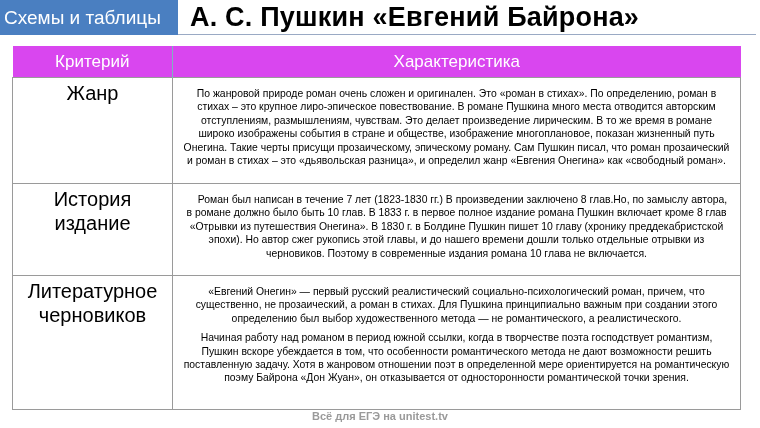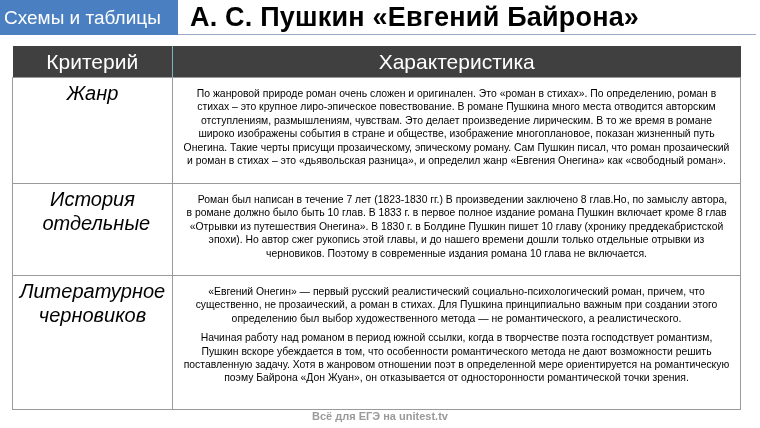--- a/index.html
+++ b/index.html
@@ -17,26 +17,26 @@
     line-height: 36px; white-space: nowrap; letter-spacing: 0.2px;
   }
   .title-line {
     position: absolute; left: 178px; top: 34px; width: 578px; height: 1px; background: #9aaac4;
   }
   table {
     position: absolute; left: 12px; top: 46px; width: 729px;
     border-collapse: collapse; table-layout: fixed;
   }
   th {
-    background: #404040; color: #fff; font-weight: normal; font-size: 21px;
+    background: #d946ef; color: #fff; font-weight: normal; font-size: 17px;
     height: 31px; padding: 0; text-align: center; border-left: 1px solid #7fb2c0;
   }
   th:first-child { border-left: none; }
   td { border: 1px solid #9a9a9a; vertical-align: top; padding: 0; }
-  td.crit { font-size: 20px; text-align: center; line-height: 24px; padding-top: 3px; font-style: italic; }
+  td.crit { font-size: 20px; text-align: center; line-height: 24px; padding-top: 3px; }
   td.desc { font-size: 10.4px; line-height: 13.4px; text-align: center; padding: 3px 4px 2px 4px; }
   .row-genre td { height: 100px; }
   .row-history td { height: 86px; }
   .row-lit td { height: 128px; }
   .footer {
     position: absolute; left: 0; width: 760px; top: 410px; text-align: center;
     font-size: 11px; color: #9a9a9a; font-weight: bold;
   }
   p { margin: 6px; }
 </style>
@@ -60,21 +60,21 @@
   </thead>
   <tbody>
     <tr class="row-genre">
       <td class="crit">Жанр</td>
       <td class="desc">
         <p>По жанровой природе роман очень сложен и оригинален. Это «роман в стихах». По определению, роман в стихах – это крупное лиро-эпическое повествование. В романе Пушкина много места отводится авторским отступлениям, размышлениям, чувствам. Это делает произведение лирическим. В то же время в романе широко изображены события в стране и обществе, изображение многоплановое, показан жизненный путь Онегина. Такие черты присущи прозаическому, эпическому роману. Сам Пушкин писал, что роман прозаический и роман в стихах – это «дьявольская разница», и определил жанр «Евгения Онегина» как «свободный роман».</p>
       </td>
     </tr>
     <tr class="row-history">
       <td class="crit" style="padding-top:3px;">
-        <span style="display:inline-block;width:100px;">История отдельные</span>
+        <span style="display:inline-block;width:100px;">История издание</span>
       </td>
       <td class="desc" style="text-indent:12px;">
         <p>Роман был написан в течение 7 лет (1823-1830 гг.) В произведении заключено 8 глав.Но, по замыслу автора, в романе должно было быть 10 глав. В 1833 г. в первое полное издание романа Пушкин включает кроме 8 глав «Отрывки из путешествия Онегина». В 1830 г. в Болдине Пушкин пишет 10 главу (хронику преддекабристской эпохи). Но автор сжег рукопись этой главы, и до нашего времени дошли только отдельные отрывки из черновиков. Поэтому в современные издания романа 10 глава не включается.</p>
       </td>
     </tr>
     <tr class="row-lit">
       <td class="crit">
         <span style="display:inline-block;width:150px;">Литературное черновиков</span>
       </td>
       <td class="desc">

